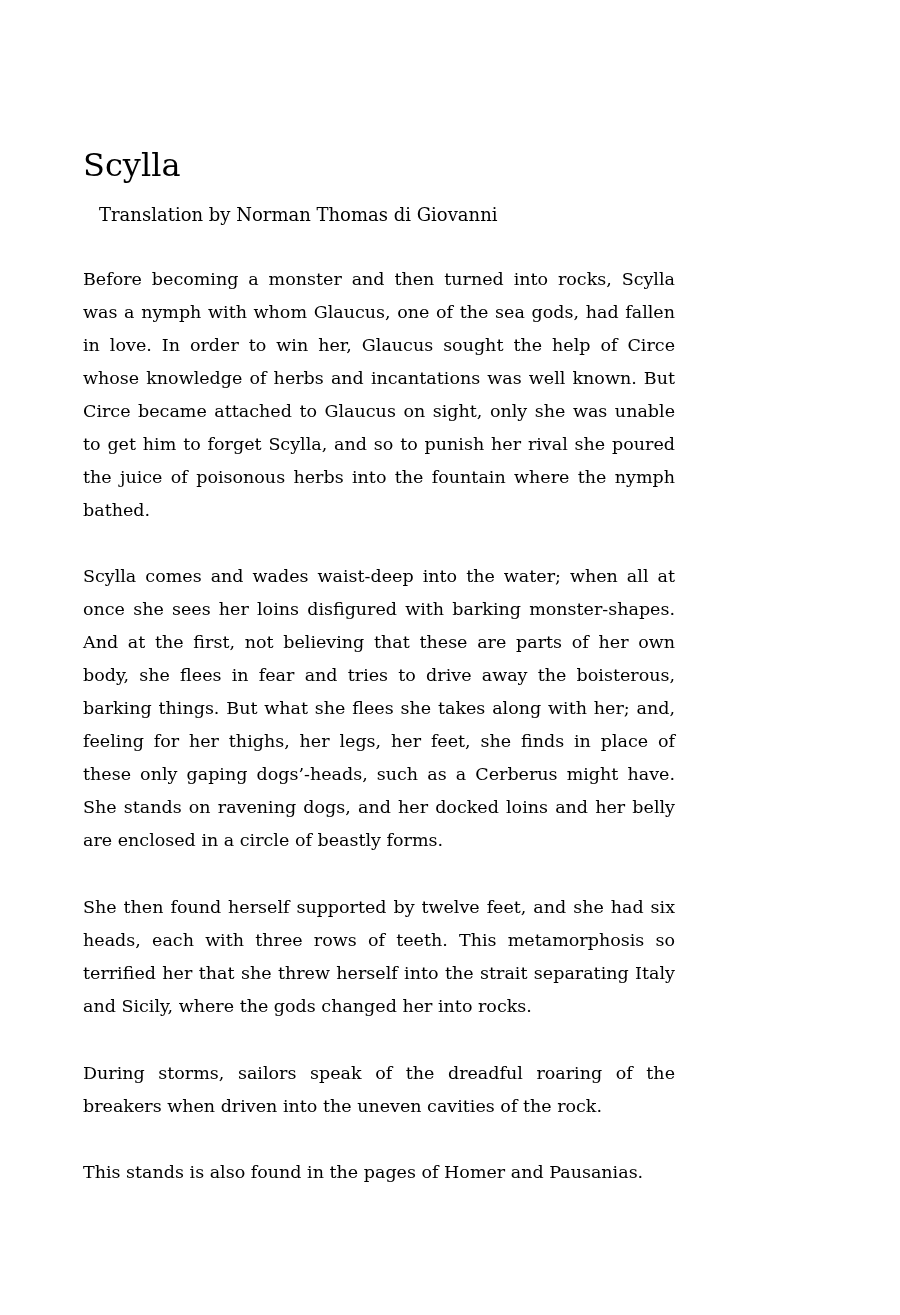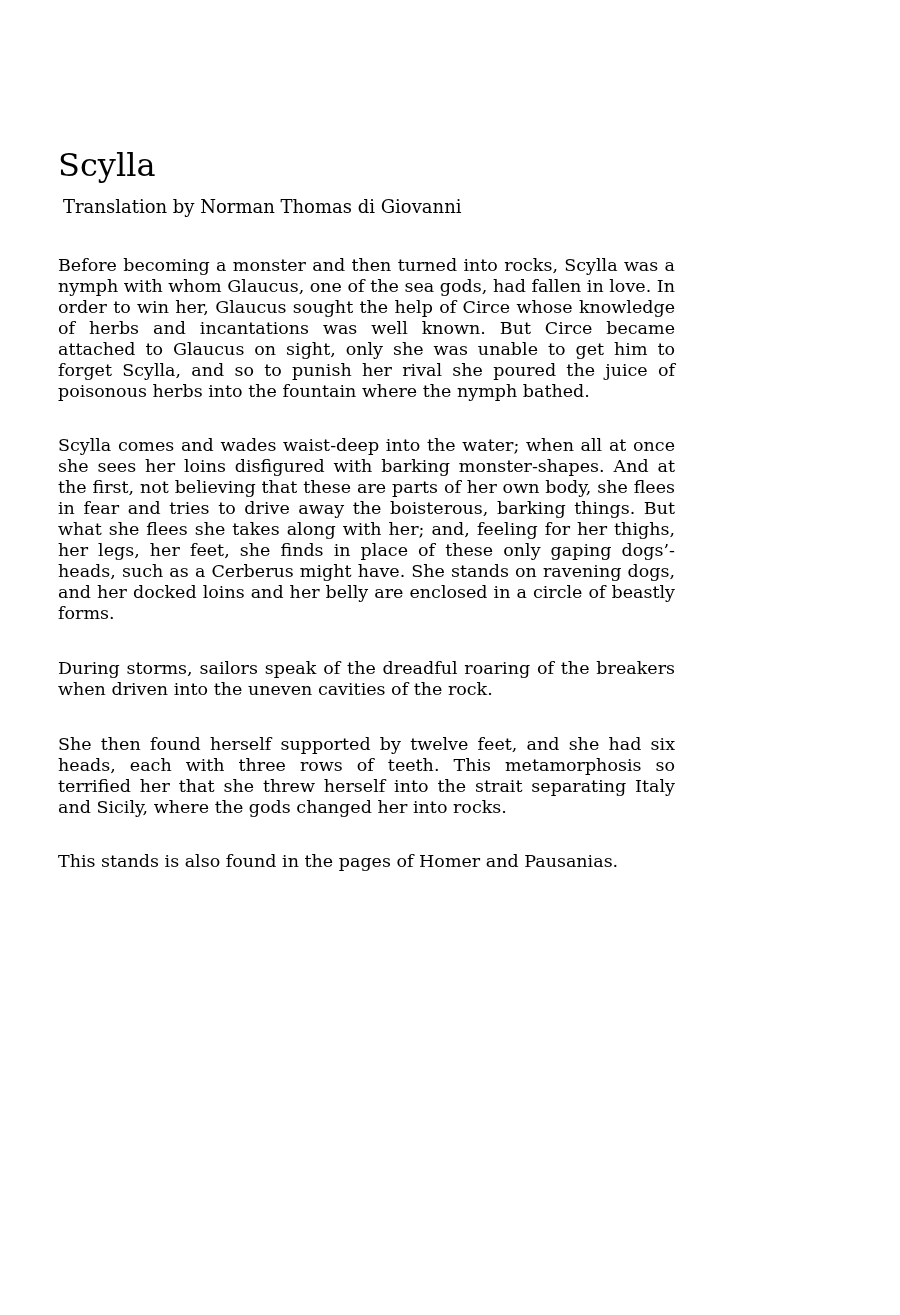--- a/index.html
+++ b/index.html
@@ -11,53 +11,53 @@
     height: 1315px;
     background: #ffffff;
     color: #000000;
     font-family: "DejaVu Serif", "Liberation Serif", serif;
     overflow: hidden;
   }
   .document-page {
     box-sizing: border-box;
     width: 788px;
     height: 1315px;
-    padding: 145px 113px 0 58px;
+    padding: 145px 113px 0 83px;
   }
   .page-title {
     font-size: 32px;
     line-height: 40px;
     font-weight: normal;
     margin: 0 0 8px 0;
     letter-spacing: 0;
   }
   .page-subtitle {
     font-size: 18px;
     line-height: 28px;
-    margin: 5px;
+    margin: 16px;
     font-weight: normal;
   }
   .article-body {
     margin-top: 5px;
   }
   .article-body p {
     font-size: 17.5px;
-    line-height: 21px;
+    line-height: 33px;
     margin: 33.7px 0 0 0;
     text-align: justify;
     hyphens: none;
   }
 </style>
 </head>
 <body style="background: rgb(255, 255, 255); color: rgb(0, 0, 0);">
 
 <div class="document-page">
   <h1 class="page-title">Scylla</h1>
   <p class="page-subtitle">Translation by Norman Thomas di Giovanni</p>
 
   <div class="article-body">
     <p>Before becoming a monster and then turned into rocks, Scylla was a nymph with whom Glaucus, one of the sea gods, had fallen in love. In order to win her, Glaucus sought the help of Circe whose knowledge of herbs and incantations was well known. But Circe became attached to Glaucus on sight, only she was unable to get him to forget Scylla, and so to punish her rival she poured the juice of poisonous herbs into the fountain where the nymph bathed.</p>
     <p>Scylla comes and wades waist-deep into the water; when all at once she sees her loins disfigured with barking monster-shapes. And at the first, not believing that these are parts of her own body, she flees in fear and tries to drive away the boisterous, barking things. But what she flees she takes along with her; and, feeling for her thighs, her legs, her feet, she finds in place of these only gaping dogs’-heads, such as a Cerberus might have. She stands on ravening dogs, and her docked loins and her belly are enclosed in a circle of beastly forms.</p>
+    <p>She then found herself supported by twelve feet, and she had six heads, each with three rows of teeth. This metamorphosis so terrified her that she threw herself into the strait separating Italy and Sicily, where the gods changed her into rocks.</p>
     <p>During storms, sailors speak of the dreadful roaring of the breakers when driven into the uneven cavities of the rock.</p>
-    <p>She then found herself supported by twelve feet, and she had six heads, each with three rows of teeth. This metamorphosis so terrified her that she threw herself into the strait separating Italy and Sicily, where the gods changed her into rocks.</p>
     <p>This stands is also found in the pages of Homer and Pausanias.</p>
   </div>
 </div>
 
 </body></html>

